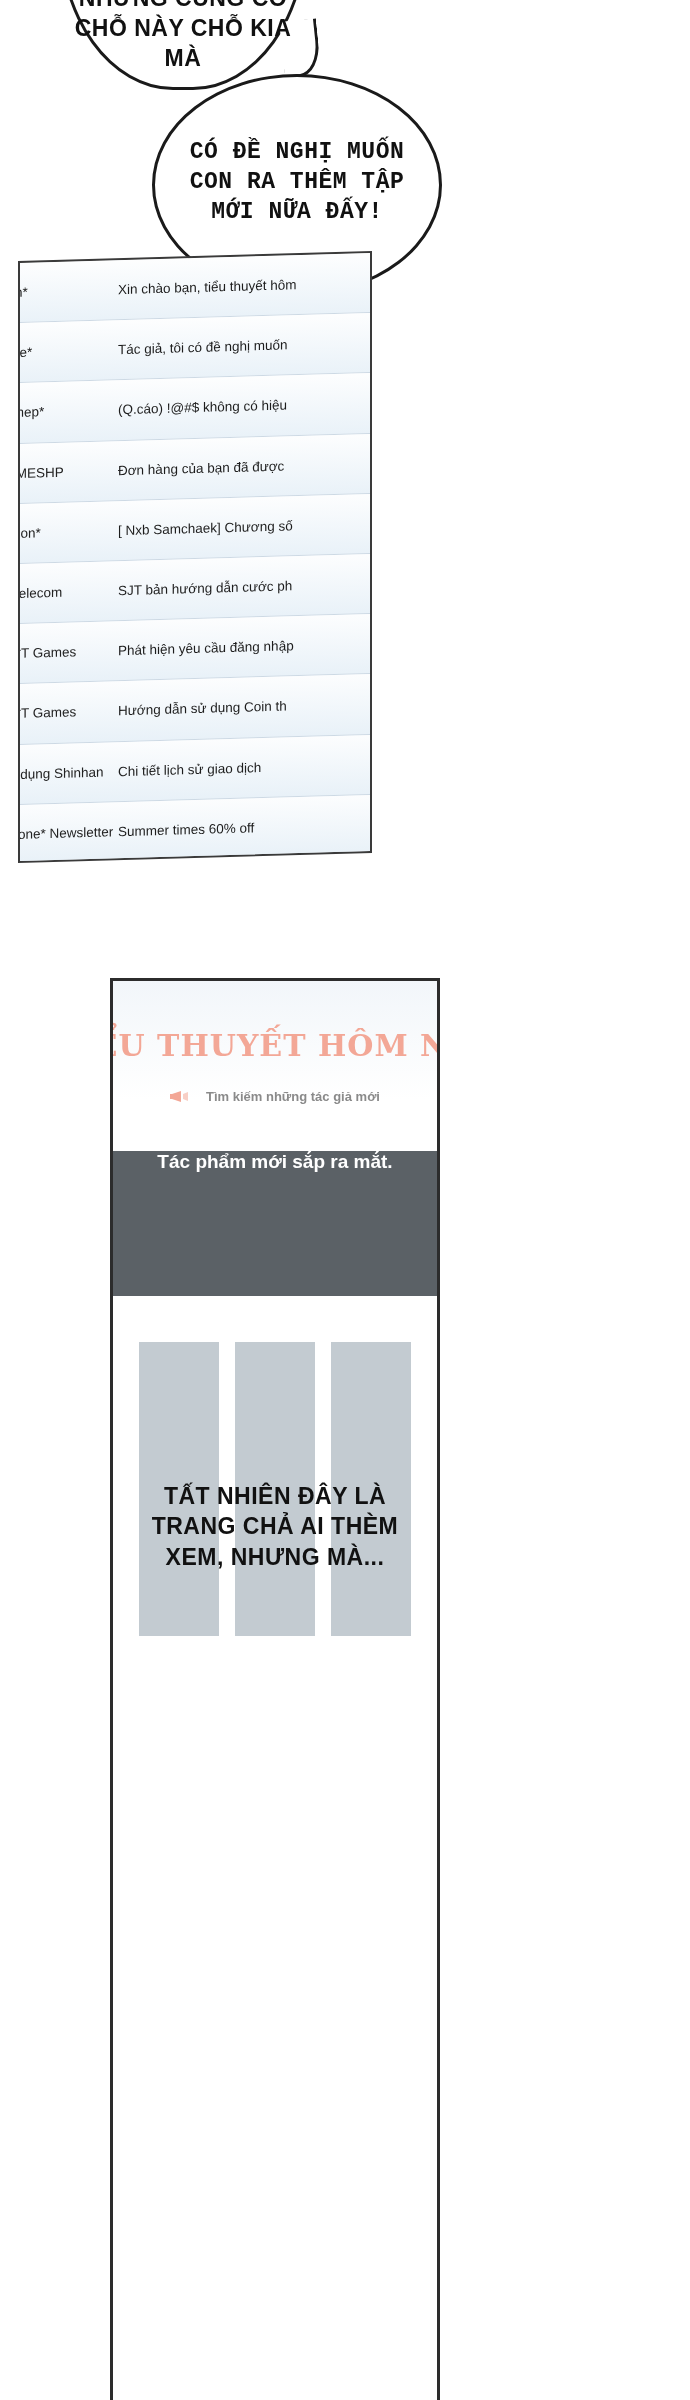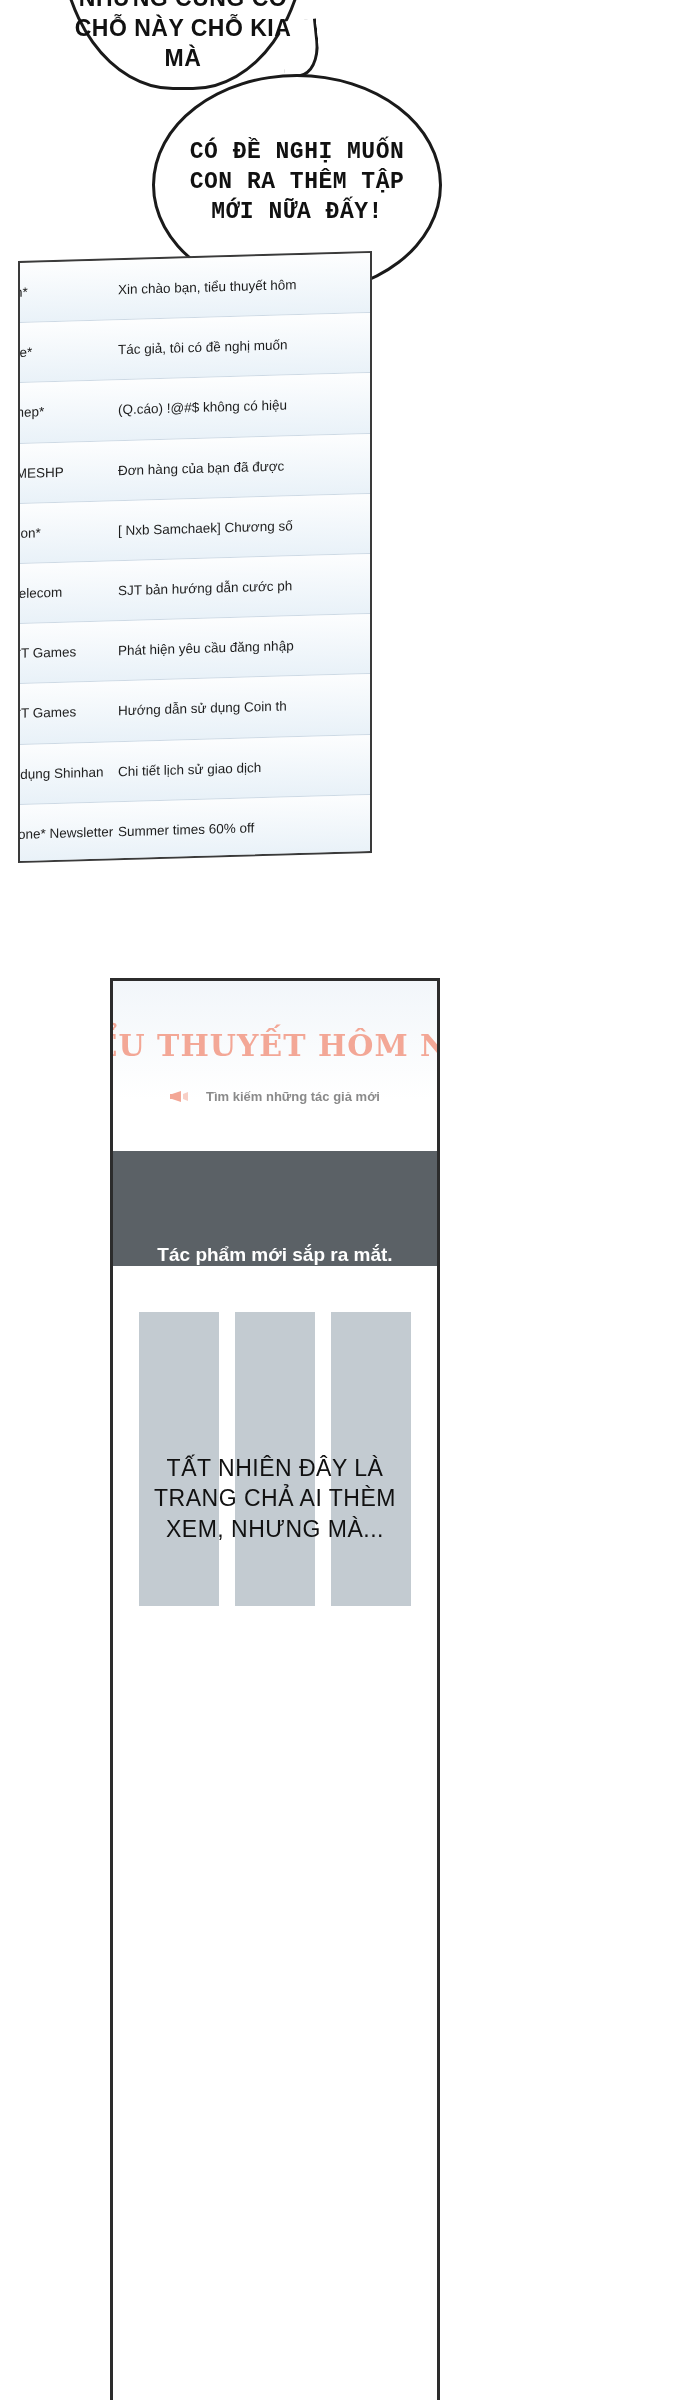--- a/index.html
+++ b/index.html
@@ -156,24 +156,24 @@
     width: 20px;
     height: 13px;
   }
   #site-sub {
     font-size: 13px;
     font-weight: bold;
     color: #8a8a8a;
   }
 
   #banner-dark {
-    height: 115px;
+    height: 145px;
     background: #5b6166;
     display: flex;
-    align-items: flex-end;
+    align-items: flex-start;
     justify-content: center;
   }
   #banner-dark-text {
     color: #ffffff;
     font-size: 19px;
     font-weight: bold;
   }
 
   #gap-white {
     height: 40px;
@@ -192,24 +192,24 @@
   .card {
     width: 80px;
     height: 294px;
     background: #c3cbd1;
   }
 
   #bottom-caption {
     position: absolute;
     left: 0;
     right: 0;
-    top: 472px;
+    top: 500px;
     text-align: center;
     font-size: 23px;
-    font-weight: normal;
+    font-weight: bold;
     color: #111111;
     line-height: 1.32;
     letter-spacing: 0.5px;
     white-space: pre-line;
   }
 </style>
 </head>
 <body>
 
 <div id="bubble-top" class="bubble"></div>

